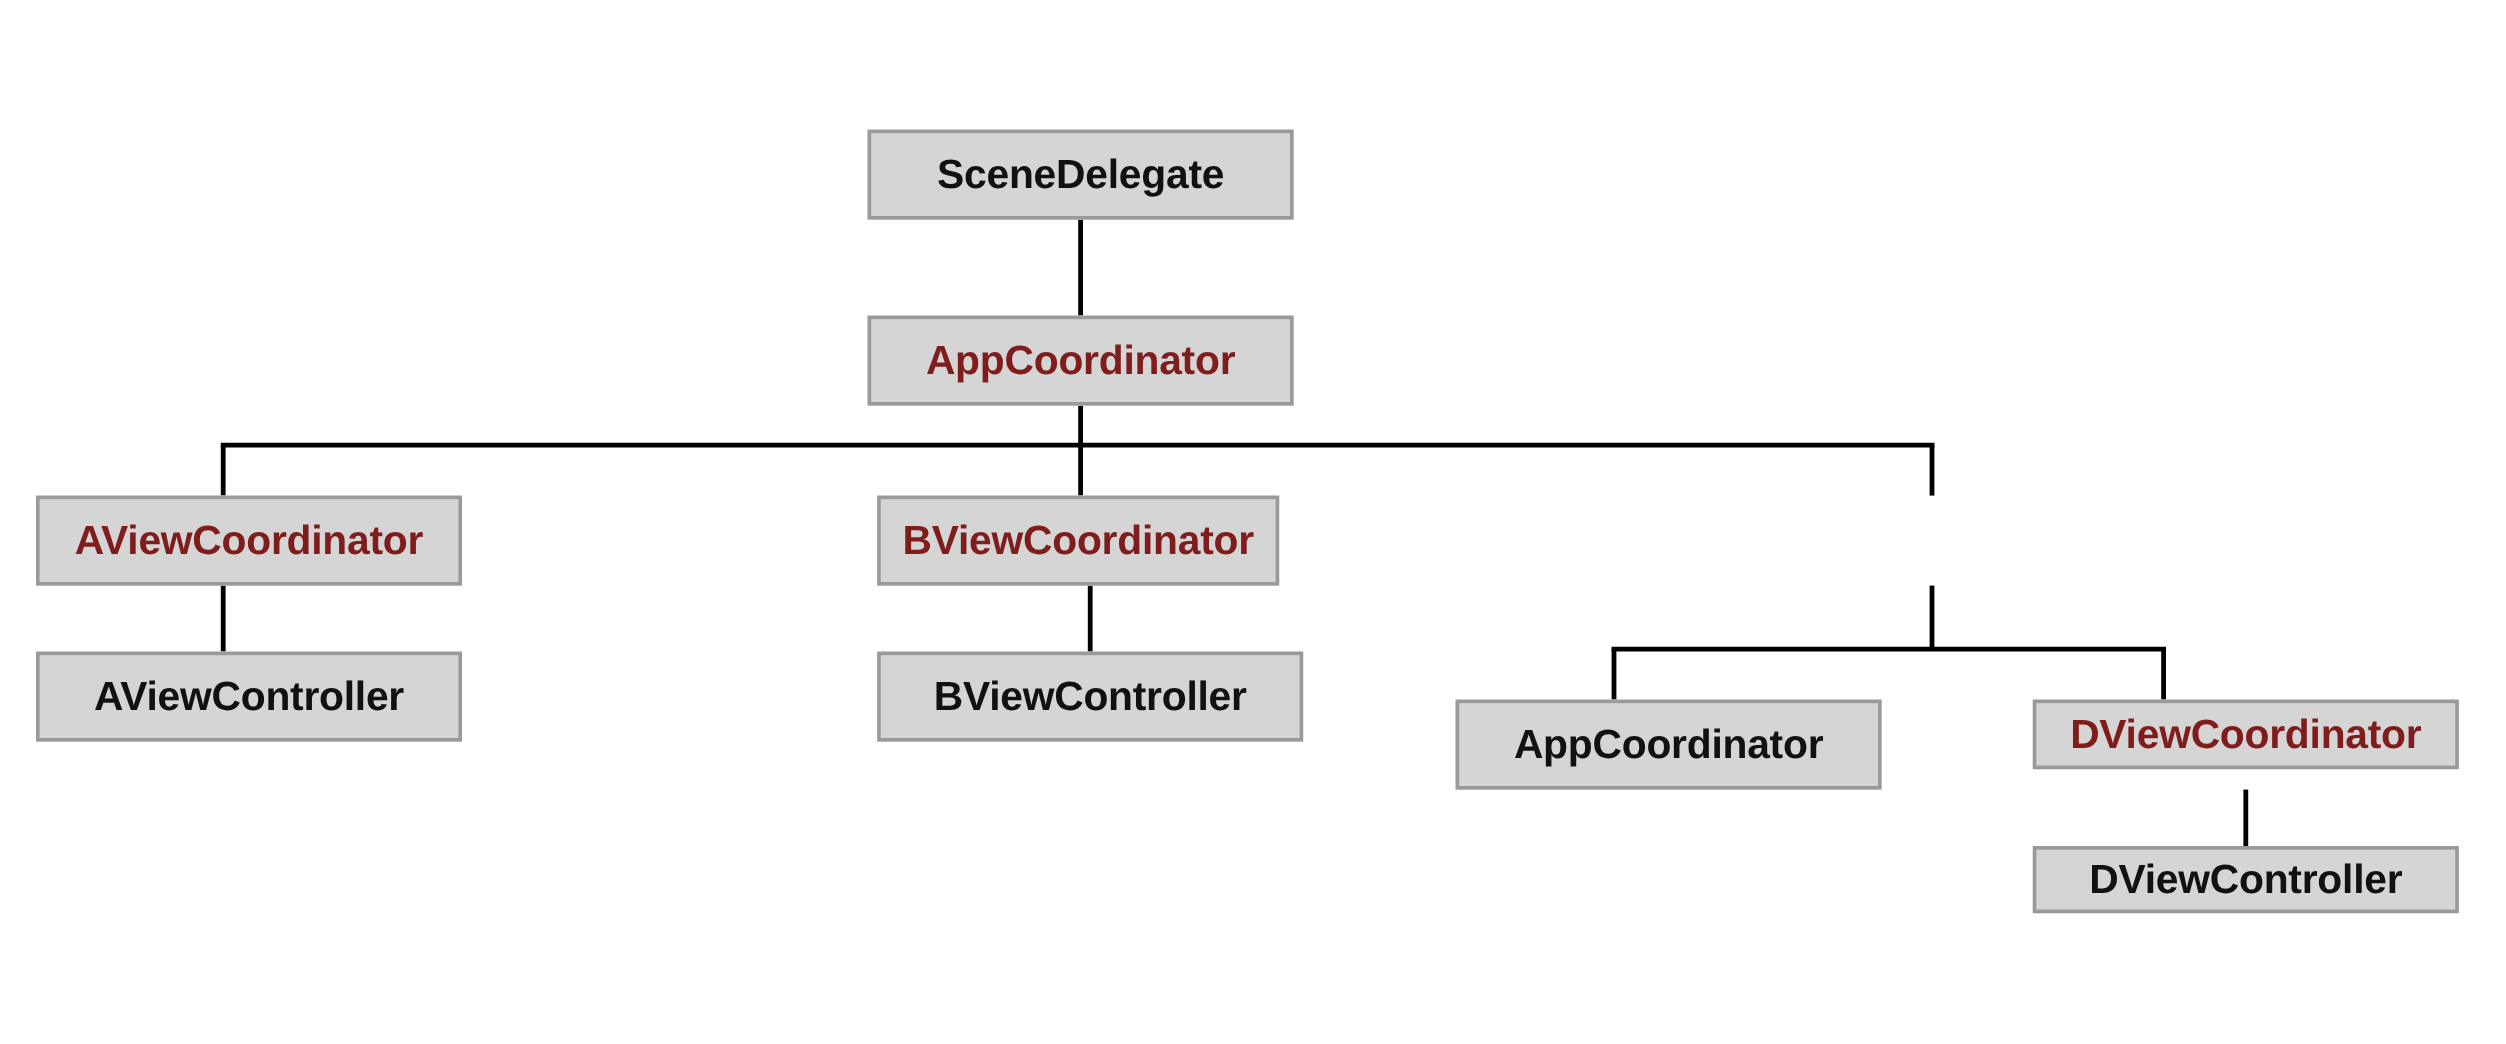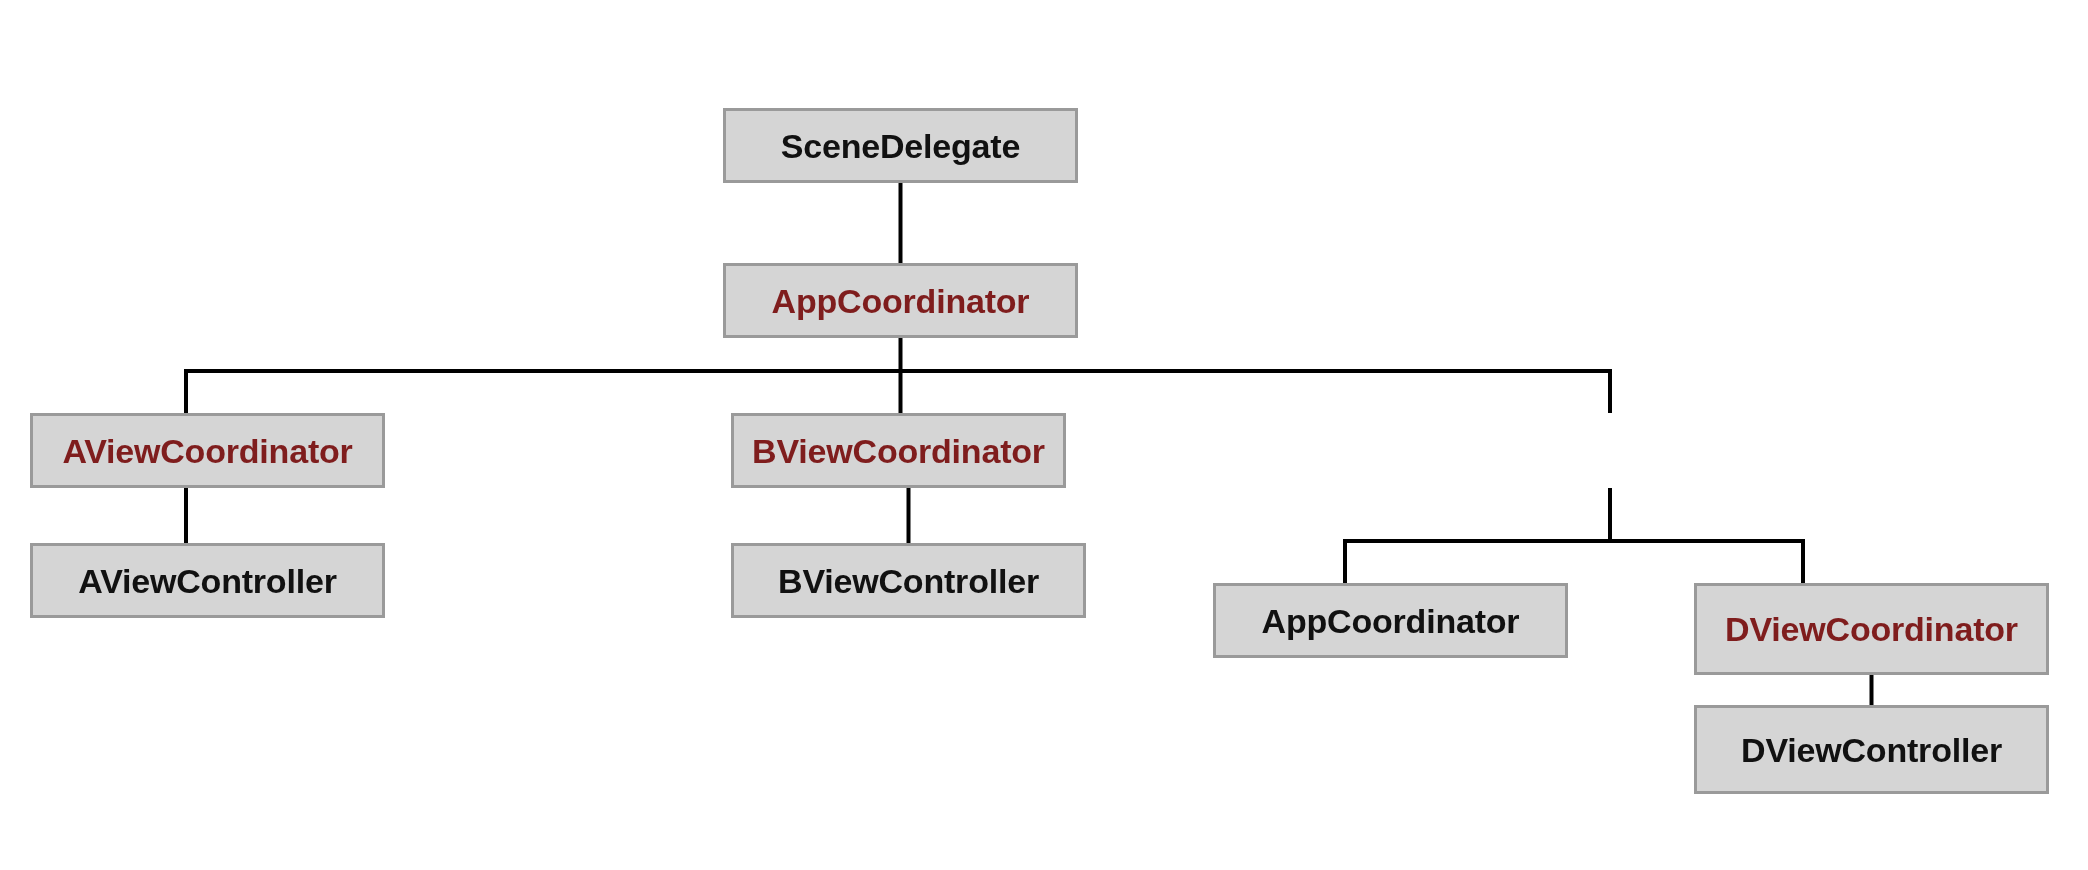--- a/index.html
+++ b/index.html
@@ -97,21 +97,21 @@
   </div>
 
   <div class="node" style="left:30px; top:543px; width:355px; height:75px;">
     <span class="node-label">AViewController</span>
   </div>
 
   <div class="node" style="left:1213px; top:583px; width:355px; height:75px;">
     <span class="node-label">AppCoordinator</span>
   </div>
 
-  <div class="node accent" style="left:1694px; top:583px; width:355px; height:92px;">
+  <div class="node accent" style="left:1694px; top:583px; width:355px; height:58px;">
     <span class="node-label">DViewCoordinator</span>
   </div>
 
-  <div class="node" style="left:1694px; top:705px; width:355px; height:89px;">
+  <div class="node" style="left:1694px; top:705px; width:355px; height:56px;">
     <span class="node-label">DViewController</span>
   </div>
 
 </div>
 
 </body></html>

